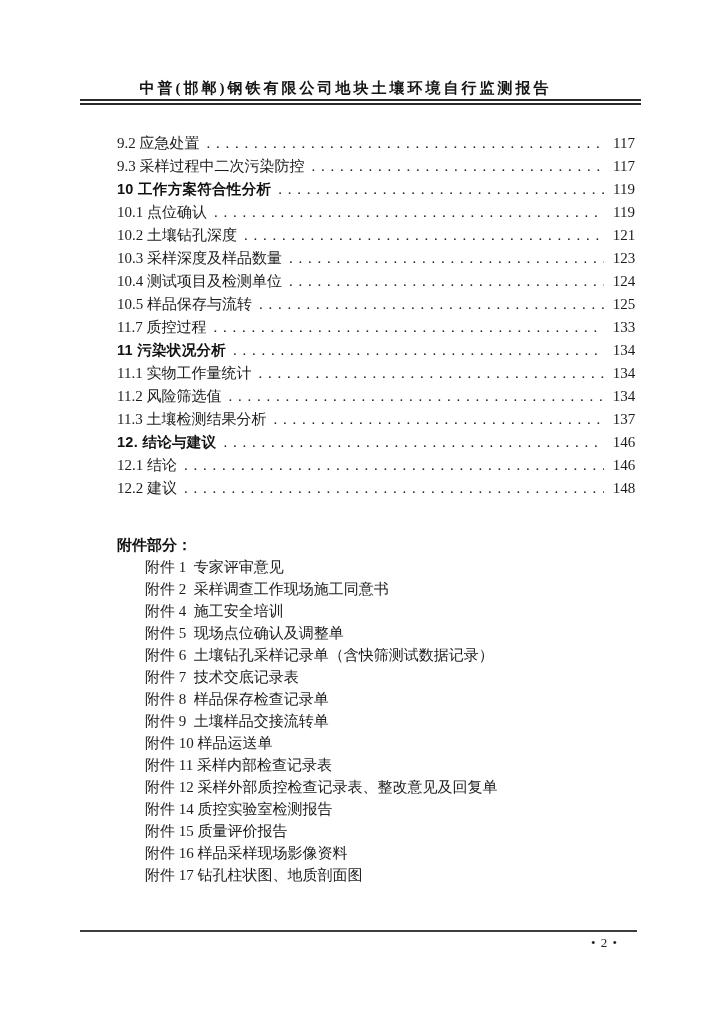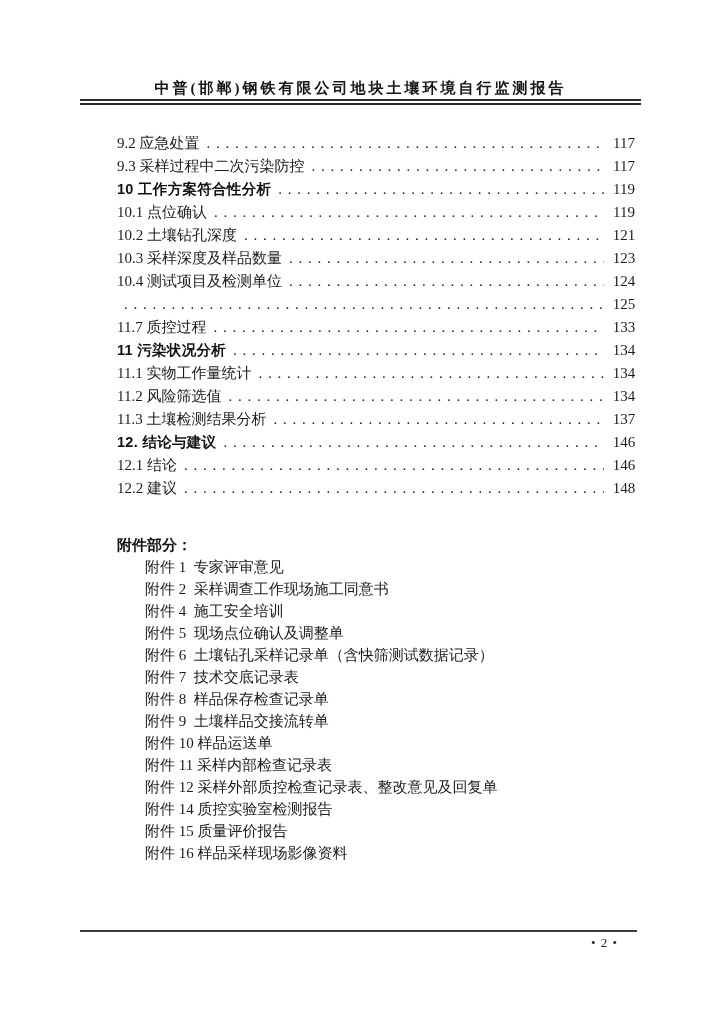--- a/index.html
+++ b/index.html
@@ -6,21 +6,21 @@
   .page{
     position:relative;
     width:722px;height:1021px;
     background:#ffffff;
     font-family:"Liberation Serif","DejaVu Serif",serif;
     color:#1c1c1c;
     overflow:hidden;
   }
   
   .header-title{
-    position:absolute;top:80px;left:80px;width:561px;
+    position:absolute;top:80px;left:65px;width:561px;
     text-align:center;
     font-size:15px;font-weight:bold;letter-spacing:3px;line-height:16px;
     color:#151515;
   }
   .header-rule{
     position:absolute;top:99px;left:80px;width:561px;height:6px;
     box-sizing:border-box;
     border-top:2px solid #2b2b2b;
     border-bottom:2px solid #2b2b2b;
   }
@@ -109,20 +109,21 @@
       <span class="toc-label">10.3 采样深度及样品数量</span>
         <span class="leader"></span>
         <span class="toc-page">123</span>
     </div>
     <div class="toc-row">
       <span class="toc-label">10.4 测试项目及检测单位</span>
         <span class="leader"></span>
         <span class="toc-page">124</span>
     </div>
     <div class="toc-row">
+      <span class="toc-label">10.5 样品保存与流转</span>
         <span class="leader"></span>
         <span class="toc-page">125</span>
     </div>
     <div class="toc-row">
       <span class="toc-label">11.7 质控过程</span>
         <span class="leader"></span>
         <span class="toc-page">133</span>
     </div>
     <div class="toc-row bold">
       <span class="toc-label">11 污染状况分析</span>
@@ -170,18 +171,19 @@
     <div class="att-row">附件 6  土壤钻孔采样记录单（含快筛测试数据记录）</div>
     <div class="att-row">附件 7  技术交底记录表</div>
     <div class="att-row">附件 8  样品保存检查记录单</div>
     <div class="att-row">附件 9  土壤样品交接流转单</div>
     <div class="att-row">附件 10 样品运送单</div>
     <div class="att-row">附件 11 采样内部检查记录表</div>
     <div class="att-row">附件 12 采样外部质控检查记录表、整改意见及回复单</div>
     <div class="att-row">附件 14 质控实验室检测报告</div>
     <div class="att-row">附件 15 质量评价报告</div>
     <div class="att-row">附件 16 样品采样现场影像资料</div>
+    <div class="att-row">附件 17 钻孔柱状图、地质剖面图</div>
   </div>
 
   <div class="footer-rule"></div>
   <div class="footer-page">• 2 •</div>
 
 </div>
 
 </body></html>

